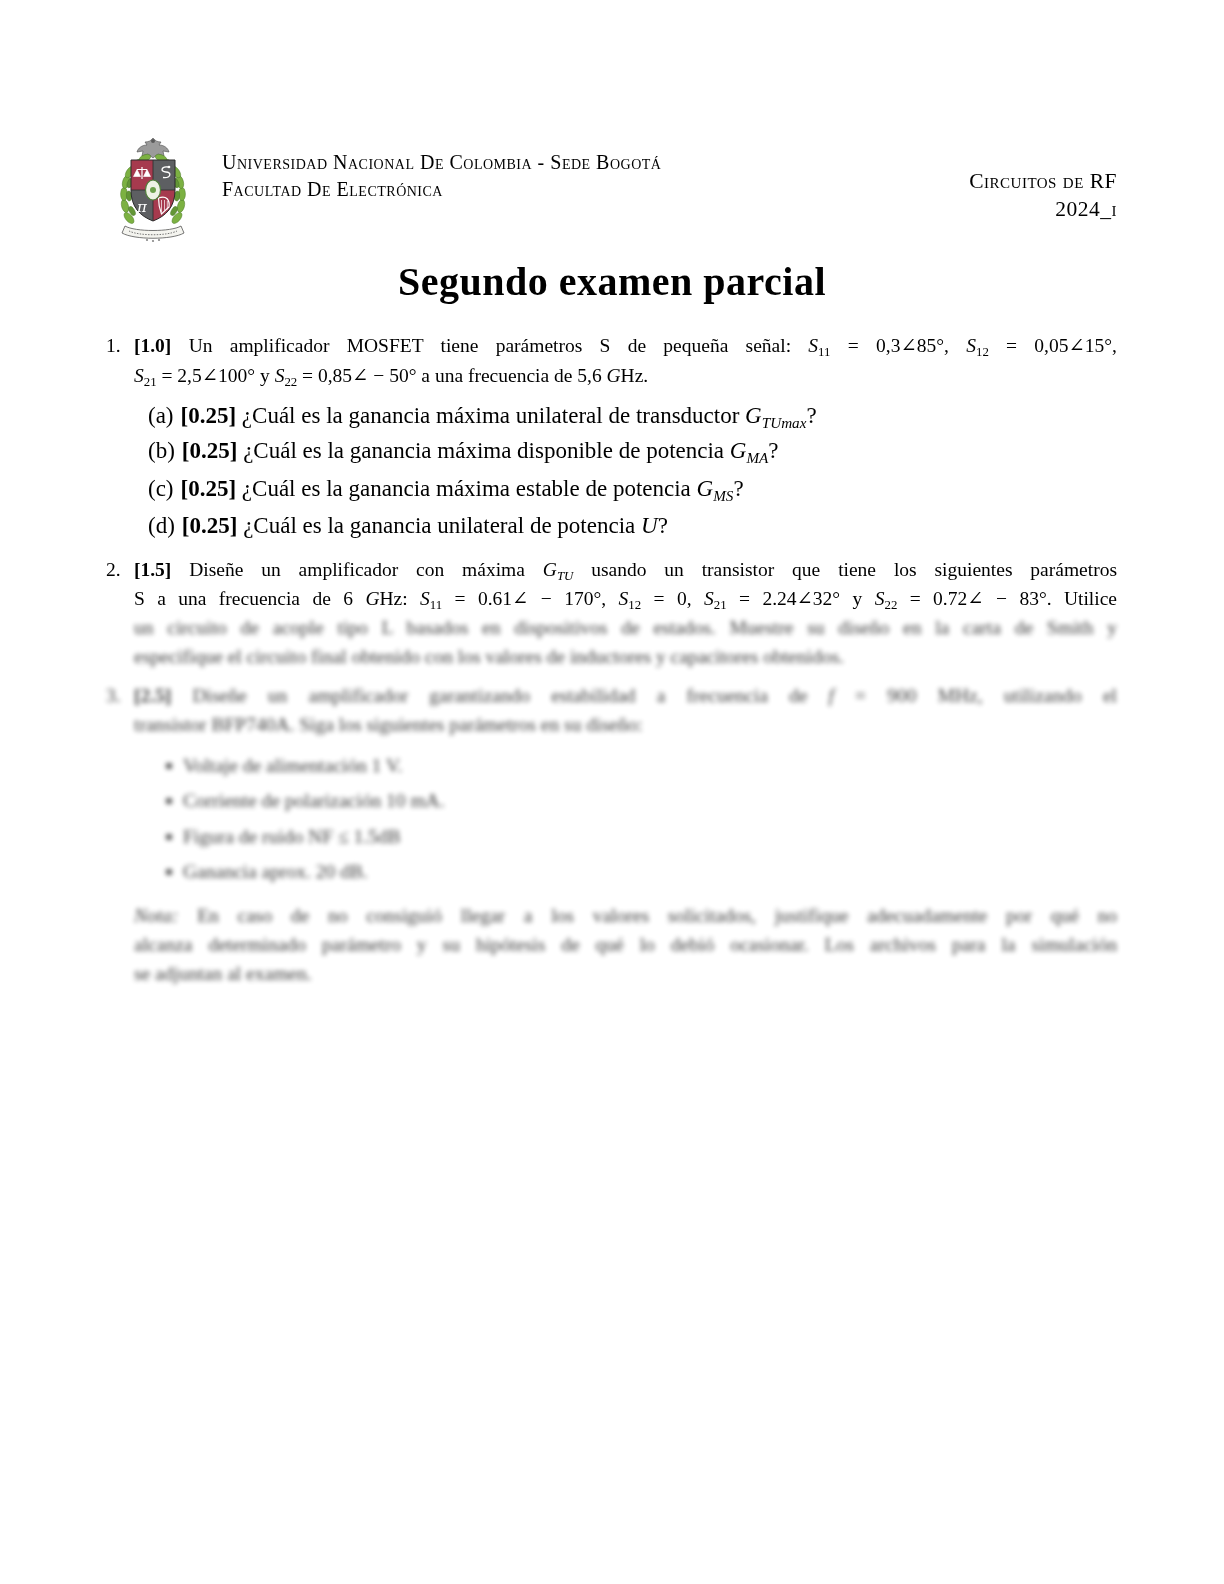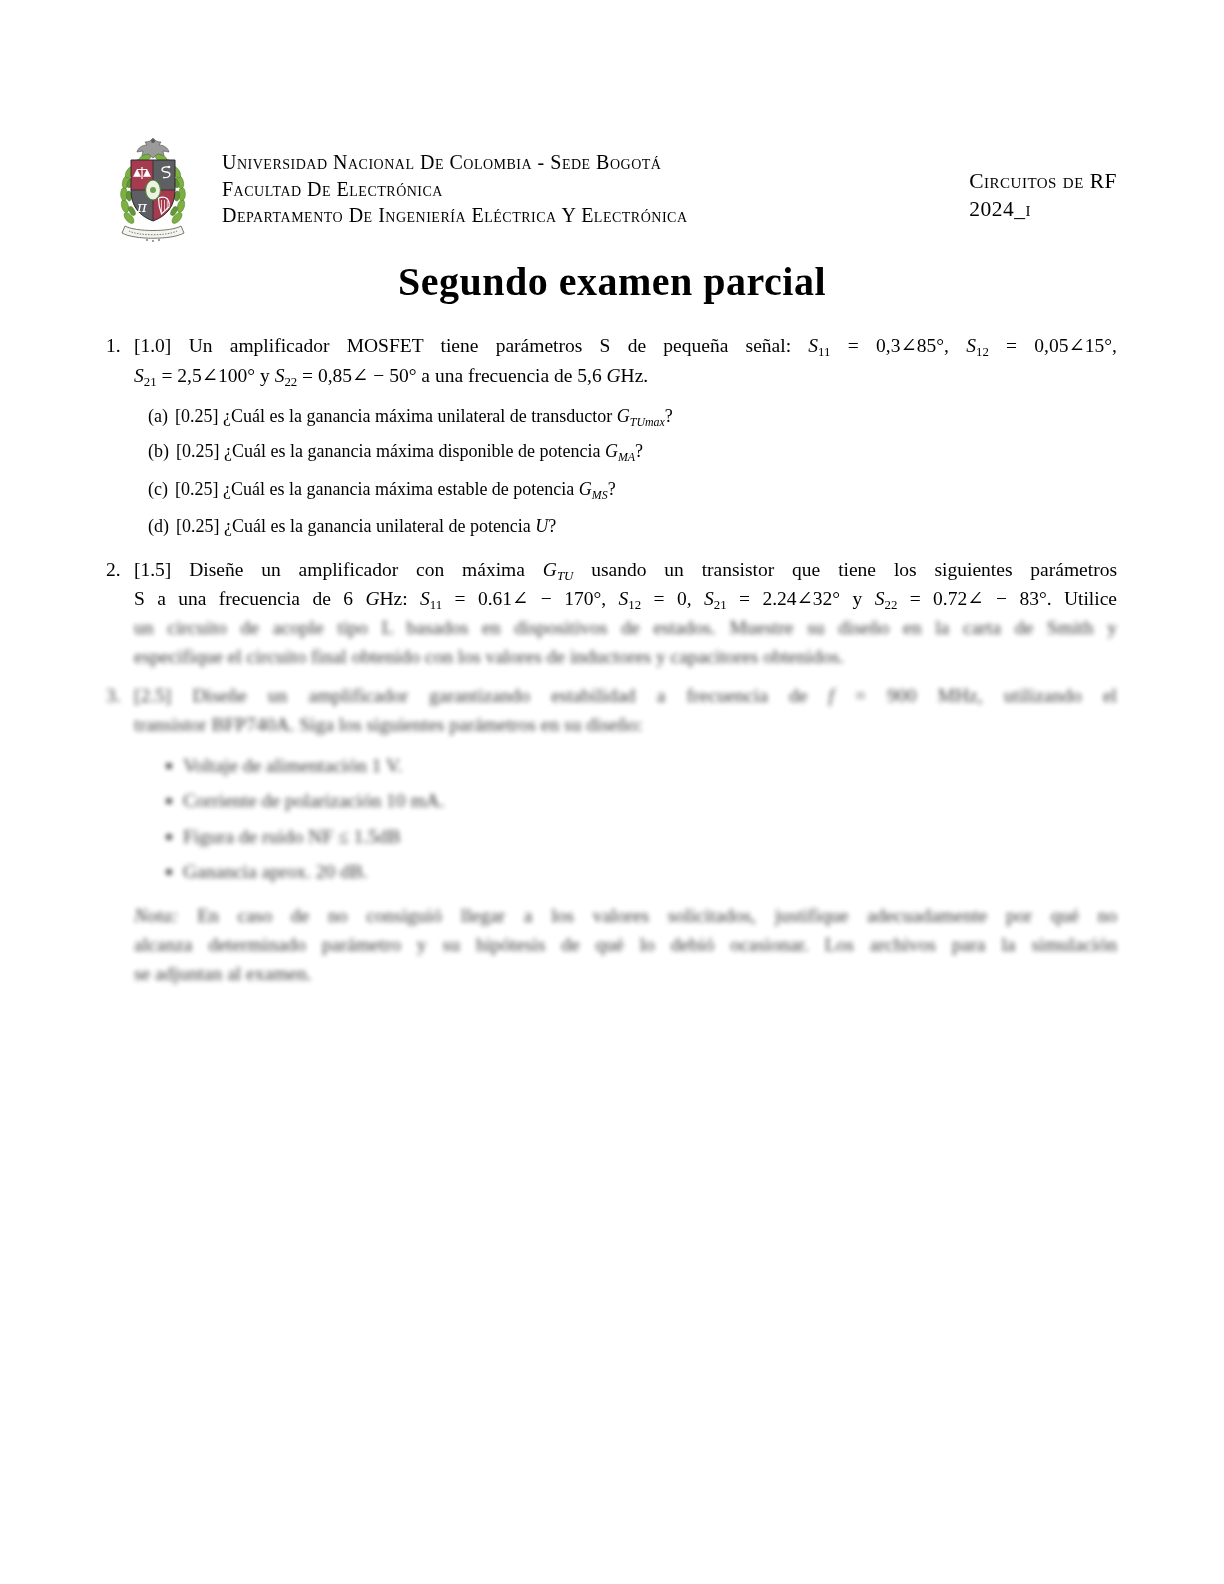--- a/index.html
+++ b/index.html
@@ -15,21 +15,21 @@
 
   
   .crest { position: absolute; left: 117px; top: 136px; }
   .inst {
     position: absolute; left: 222px; top: 149px;
     font-size: 20px; line-height: 26.5px;
     font-variant: small-caps; letter-spacing: 0.5px;
   }
   .course {
     position: absolute; right: 107px; top: 168px;
-    font-size: 21.5px; line-height: 27.5px; text-align: left;
+    font-size: 21.5px; line-height: 27.5px; text-align: right;
     font-variant: small-caps; letter-spacing: 0.5px;
   }
 
   
   .title {
     position: absolute; top: 258px; left: 0; width: 100%;
     margin: 0; text-align: center;
     font-size: 40px; font-weight: bold; letter-spacing: 0.5px;
   }
 
@@ -39,40 +39,40 @@
   .q1 { line-height: 30px; }
   .q1 .marker { line-height: 30px; }
   .q23 { line-height: 29px; }
   .q23 .marker { line-height: 29px; }
 
   .line { white-space: normal; }
   .jfull { text-align: justify; text-align-last: justify; }
 
   .subitem {
     position: absolute; left: 148px; width: 969px; height: 30px;
-    font-size: 18px; line-height: 30px;
+    font-size: 23px; line-height: 30px;
   }
   .submarker { margin-right: 7px; }
 
   .bullet-row {
     position: absolute; left: 166px; width: 900px; height: 30px;
     font-size: 19.5px; line-height: 30px;
   }
   .dot {
     display: inline-block; width: 6px; height: 6px; border-radius: 50%;
     background: #000; vertical-align: middle; margin-right: 11px; margin-bottom: 3px;
   }
 
   .note { position: absolute; left: 134px; width: 983px; font-size: 19.5px; line-height: 29px; }
 
   .blurred { filter: blur(2.7px); opacity: 0.78; }
 
   sub { font-size: 66%; line-height: 0; position: relative; vertical-align: baseline; top: 0.3em; }
   i { font-style: italic; }
-  b { font-weight: normal; }
+  b { font-weight: bold; }
 </style>
 </head>
 <body>
 
 <div class="page">
 
   <svg class="crest" width="72" height="110" viewBox="0 0 72 110">
 
     <g>
       <path d="M36 2 c2 3 5 4 8 4 l-2 3 c5 0 9 3 10 7 l-6 -1 1 5 -6 -2 -5 4 -5 -4 -6 2 1 -5 -6 1 c1 -4 5 -7 10 -7 l-2 -3 c3 0 6 -1 8 -4 z" fill="#9b9b9b" stroke="#4a4a4a" stroke-width="0.6"></path>
@@ -146,21 +146,20 @@
       <path d="M12 95 c10 5 38 5 48 0" stroke="#777777" stroke-width="1" stroke-dasharray="1.5 1.3" fill="none"></path>
       <circle cx="30" cy="104" r="1.1" fill="#888888"></circle>
       <circle cx="36" cy="105" r="1.1" fill="#888888"></circle>
       <circle cx="42" cy="104" r="1.1" fill="#888888"></circle>
     </g>
   </svg>
 
   <div class="inst">
     <div>Universidad Nacional De Colombia - Sede Bogotá</div>
     <div>Facultad De Electrónica</div>
-    <div>Departamento De Ingeniería Eléctrica Y Electrónica</div>
   </div>
 
   <div class="course">
     <div>Circuitos de RF</div>
     <div>2024_i</div>
   </div>
 
   <h1 class="title">Segundo examen parcial</h1>
 
   <div class="enum q1" style="top:331px">

